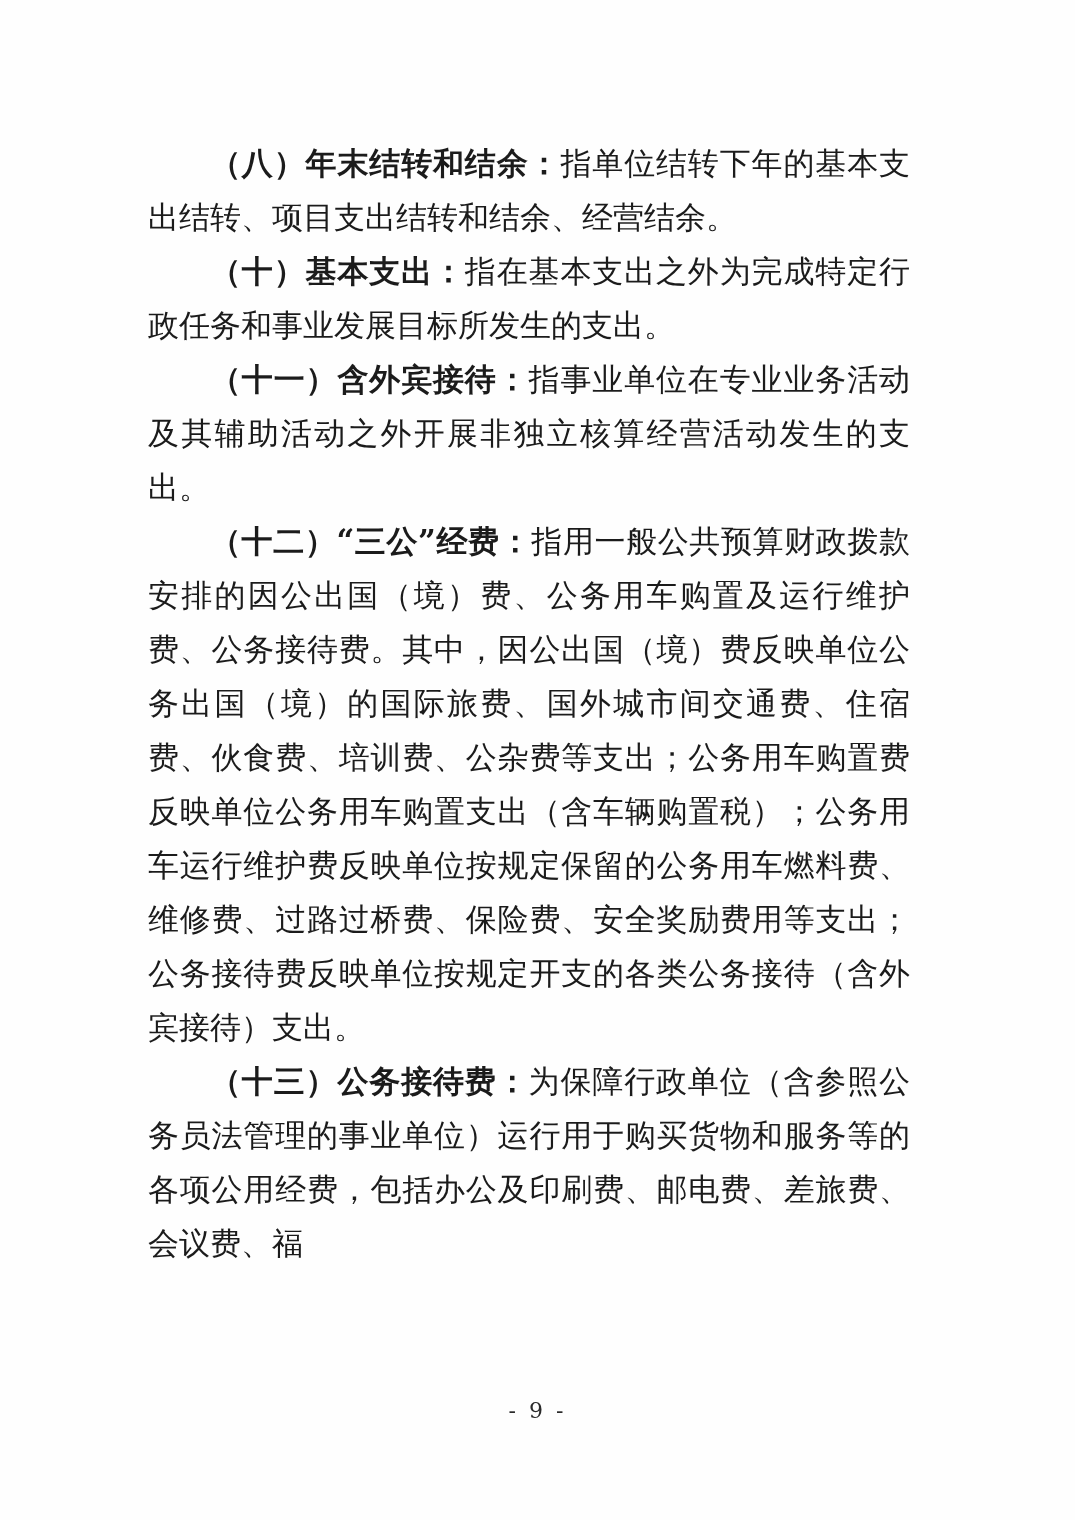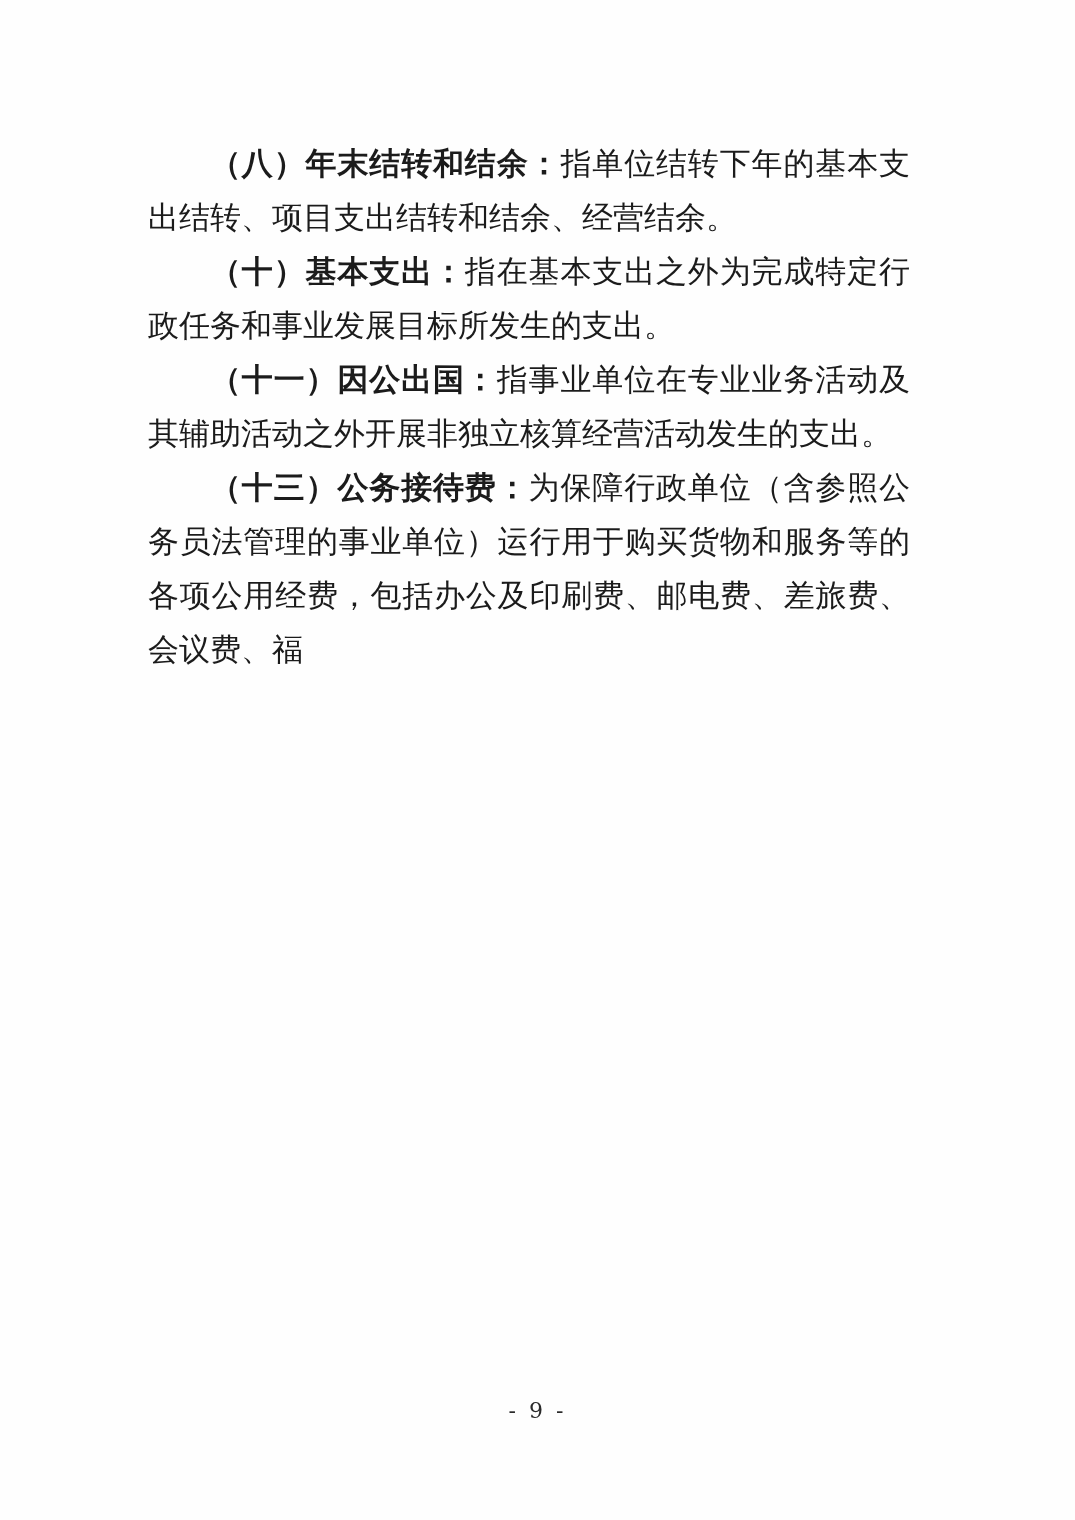--- a/index.html
+++ b/index.html
@@ -50,17 +50,18 @@
     font-family: "DejaVu Serif", "Liberation Serif", serif;
   }
 </style>
 </head>
 <body>
 
 <div class="page">
   <div class="content">
     <p class="para"><span class="para-heading">（八）年末结转和结余：</span><span class="para-body">指单位结转下年的基本支出结转、项目支出结转和结余、经营结余。</span></p>
     <p class="para"><span class="para-heading">（十）基本支出：</span><span class="para-body">指在基本支出之外为完成特定行政任务和事业发展目标所发生的支出。</span></p>
-    <p class="para"><span class="para-heading">（十一）因公出国：</span><span class="para-body">指事业单位在专业业务活动及其辅助活动之外开展非独立核算经营活动发生的支出。</span></p>
+    <p class="para"><span class="para-heading">（十一）含外宾接待：</span><span class="para-body">指事业单位在专业业务活动及其辅助活动之外开展非独立核算经营活动发生的支出。</span></p>
+    <p class="para"><span class="para-heading">（十二）“三公”经费：</span><span class="para-body">指用一般公共预算财政拨款安排的因公出国（境）费、公务用车购置及运行维护费、公务接待费。其中，因公出国（境）费反映单位公务出国（境）的国际旅费、国外城市间交通费、住宿费、伙食费、培训费、公杂费等支出；公务用车购置费反映单位公务用车购置支出（含车辆购置税）；公务用车运行维护费反映单位按规定保留的公务用车燃料费、维修费、过路过桥费、保险费、安全奖励费用等支出；公务接待费反映单位按规定开支的各类公务接待（含外宾接待）支出。</span></p>
     <p class="para"><span class="para-heading">（十三）公务接待费：</span><span class="para-body">为保障行政单位（含参照公务员法管理的事业单位）运行用于购买货物和服务等的各项公用经费，包括办公及印刷费、邮电费、差旅费、会议费、福</span></p>
   </div>
   <div class="page-number">- 9 -</div>
 </div>
 
 </body></html>

